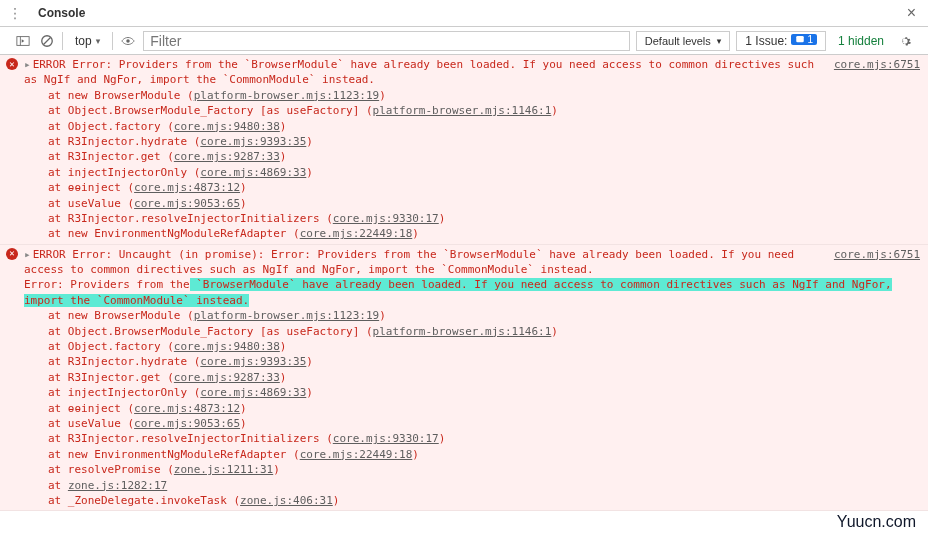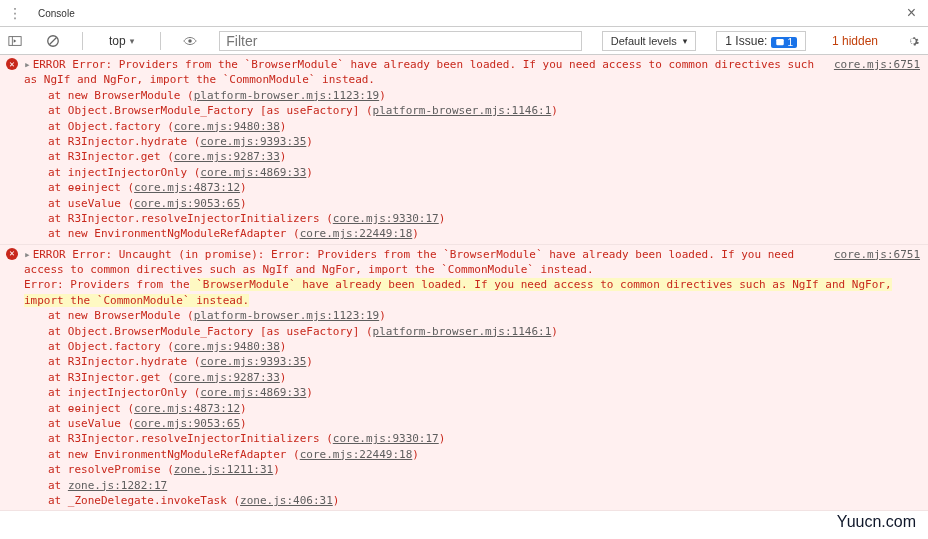--- a/index.html
+++ b/index.html
@@ -1,42 +1,42 @@
 <!DOCTYPE html>
 <html><head>
 <meta charset="utf-8">
 <style>
 * { margin: 0; padding: 0; box-sizing: border-box; }
 body { font-family: -apple-system, "Segoe UI", sans-serif; font-size: 12px; color: #333; background: #fff; width: 928px; height: 539px; overflow: hidden; position: relative; }
 .header { display: flex; align-items: center; height: 27px; border-bottom: 1px solid #ccc; padding: 0 8px; }
 .drag-handle { color: #888; font-size: 14px; margin-right: 10px; cursor: grab; }
-.tab { padding: 4px 6px; font-size: 10px; color: #333; }
+.tab { padding: 4px 6px; font-size: 12px; color: #333; font-weight: bold; }
 .close-btn { margin-left: auto; color: #666; font-size: 16px; cursor: pointer; padding: 0 4px; }
-.toolbar { display: flex; align-items: center; height: 28px; border-bottom: 1px solid #ccc; padding: 0 6px; gap: 20px; }
+.toolbar { display: flex; align-items: center; height: 28px; border-bottom: 1px solid #ccc; padding: 0 14px; gap: 6px; }
 .tb-icon { width: 18px; height: 18px; display: flex; align-items: center; justify-content: center; cursor: pointer; color: #666; }
 .tb-icon svg { width: 14px; height: 14px; }
 .context-select { display: flex; align-items: center; padding: 2px 6px; cursor: pointer; font-size: 12px; color: #333; }
 .context-select::after { content: "▾"; margin-left: 4px; font-size: 9px; color: #666; }
 .divider { width: 1px; height: 18px; background: #ccc; }
 .filter-input { flex: 1; height: 20px; border: 1px solid #ccc; padding: 2px 6px; font-size: 14px; outline: none; }
 .levels-select { display: flex; align-items: center; padding: 2px 8px; cursor: pointer; font-size: 11px; border: 1px solid #ccc; height: 20px; }
 .levels-select::after { content: "▾"; margin-left: 6px; font-size: 9px; }
-.issues-btn { display: flex; align-items: flex-end; padding: 2px 8px; cursor: pointer; font-size: 12px; border: 1px solid #ccc; height: 20px; }
+.issues-btn { display: flex; align-items: flex-start; padding: 2px 8px; cursor: pointer; font-size: 12px; border: 1px solid #ccc; height: 20px; }
 .issue-badge { background: #1a73e8; color: #fff; border-radius: 2px; padding: 0 4px; margin-left: 4px; font-size: 10px; display: flex; align-items: center; gap: 2px; }
-.hidden-txt { color: #c2410c; padding: 0 6px; }
+.hidden-txt { color: #15803d; padding: 0 6px; }
 .gear { color: #666; cursor: pointer; }
 .console-body { font-family: Menlo, Consolas, monospace; font-size: 11px; line-height: 1.4; height: 484px; overflow: hidden; }
 .msg { position: relative; padding: 2px 8px 2px 24px; border-bottom: 1px solid rgba(0,0,0,0.05); }
 .msg.error { background: #fff0f0; color: #c8281c; }
 .err-icon { position: absolute; left: 6px; top: 3px; width: 12px; height: 12px; background: #c8281c; border-radius: 50%; color: #fff; font-size: 9px; display: flex; align-items: center; justify-content: center; }
 .expand-arrow { color: #888; margin-right: 2px; }
 .src-link { float: right; text-decoration: underline; cursor: pointer; color: #5e5e5e; }
 .link { text-decoration: underline; cursor: pointer; color: #5e5e5e; text-align: right; }
 .trace-line { padding-left: 24px; }
-.highlighted { background: #fef9c3; margin-top: 20px; }
+.highlighted { background: #5eead4; margin-top: 20px; }
 .watermark { position: absolute; right: 12px; bottom: 8px; color: #0f172a; font-size: 16px; font-weight: 500; font-family: sans-serif; pointer-events: none; }
 </style>
 </head>
 <body>
 
 <div class="header">
   <span class="drag-handle">⋮</span>
   <span class="tab">Console</span>
   <span class="close-btn">×</span>
 </div>

